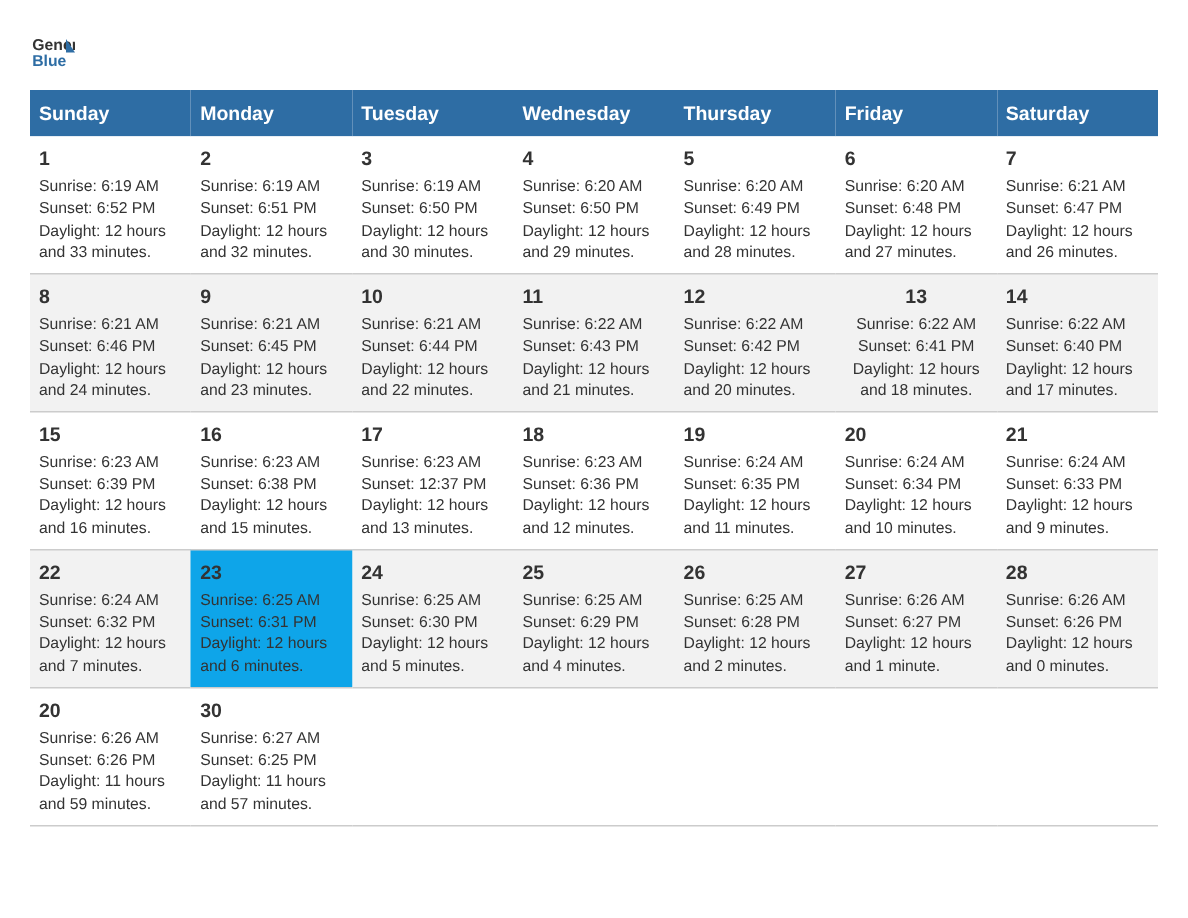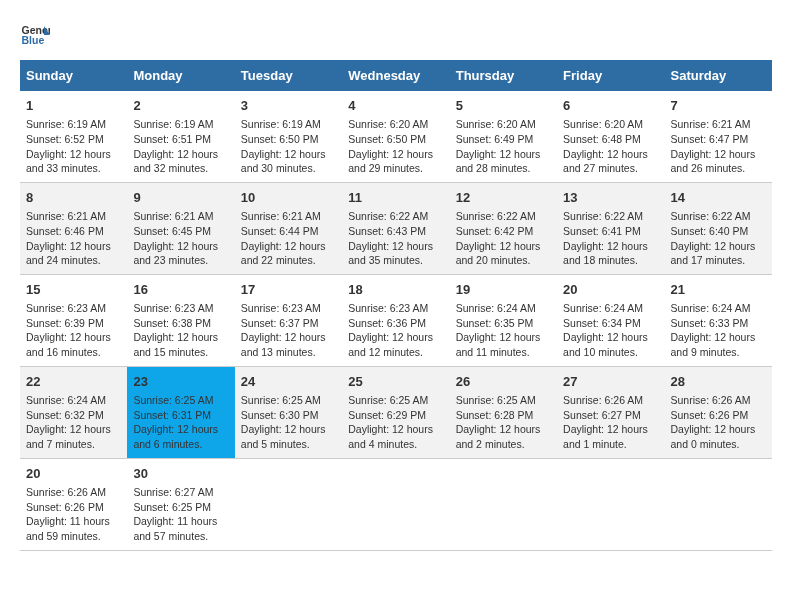--- a/index.html
+++ b/index.html
@@ -168,29 +168,29 @@
         <td style="background-color: rgb(242, 242, 242);">
           <span class="day-num">10</span>
           <div>Sunrise: 6:21 AM</div>
           <div>Sunset: 6:44 PM</div>
           <div>Daylight: 12 hours and 22 minutes.</div>
         </td>
         <td style="background-color: rgb(242, 242, 242);">
           <span class="day-num">11</span>
           <div>Sunrise: 6:22 AM</div>
           <div>Sunset: 6:43 PM</div>
-          <div>Daylight: 12 hours and 35 minutes.</div>
+          <div>Daylight: 12 hours and 21 minutes.</div>
         </td>
         <td style="background-color: rgb(242, 242, 242); margin-top: 33px;">
           <span class="day-num">12</span>
           <div>Sunrise: 6:22 AM</div>
           <div>Sunset: 6:42 PM</div>
           <div>Daylight: 12 hours and 20 minutes.</div>
         </td>
-        <td style="background-color: rgb(242, 242, 242);">
+        <td style="background-color: rgb(242, 242, 242); text-align: center;">
           <span class="day-num">13</span>
           <div>Sunrise: 6:22 AM</div>
           <div>Sunset: 6:41 PM</div>
           <div>Daylight: 12 hours and 18 minutes.</div>
         </td>
         <td style="background-color: rgb(242, 242, 242);">
           <span class="day-num">14</span>
           <div>Sunrise: 6:22 AM</div>
           <div>Sunset: 6:40 PM</div>
           <div>Daylight: 12 hours and 17 minutes.</div>
@@ -205,21 +205,21 @@
         </td>
         <td style="background-color: rgb(255, 255, 255);">
           <span class="day-num">16</span>
           <div>Sunrise: 6:23 AM</div>
           <div>Sunset: 6:38 PM</div>
           <div>Daylight: 12 hours and 15 minutes.</div>
         </td>
         <td style="background-color: rgb(255, 255, 255);">
           <span class="day-num">17</span>
           <div>Sunrise: 6:23 AM</div>
-          <div>Sunset: 6:37 PM</div>
+          <div>Sunset: 12:37 PM</div>
           <div>Daylight: 12 hours and 13 minutes.</div>
         </td>
         <td style="background-color: rgb(255, 255, 255);">
           <span class="day-num">18</span>
           <div>Sunrise: 6:23 AM</div>
           <div>Sunset: 6:36 PM</div>
           <div>Daylight: 12 hours and 12 minutes.</div>
         </td>
         <td style="background-color: rgb(255, 255, 255);">
           <span class="day-num">19</span>

